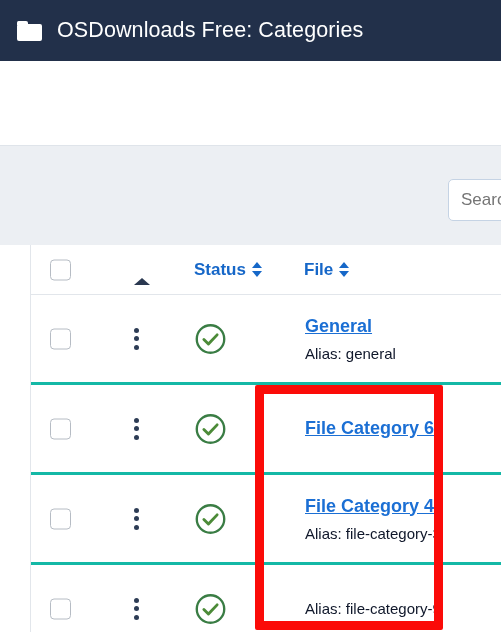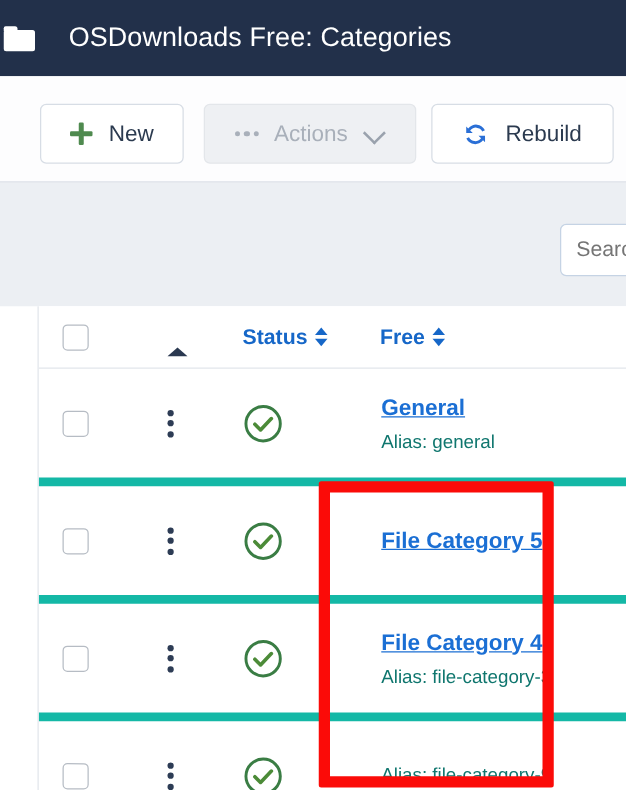--- a/index.html
+++ b/index.html
@@ -24,22 +24,21 @@
   
   .page-header {
     position: absolute;
     left: 0; top: 0;
     width: 501px;
     height: 61px;
     background: #22304a;
     display: flex;
     align-items: center;
     box-sizing: border-box;
-    padding-left: 3px;
-    gap: 12px;
+    padding-left: 17px;
   }
   .folder-icon {
     width: 26px;
     height: 20px;
     position: relative;
     flex: 0 0 auto;
     margin-right: 14px;
   }
   .folder-icon .tab {
     position: absolute;
@@ -187,21 +186,21 @@
     overflow: hidden;
   }
   .thead {
     position: relative;
     height: 49px;
     border-bottom: 1px solid #e2e6eb;
   }
   .row {
     position: relative;
     height: 87px;
-    border-bottom: 7px solid #14b8a6;
+    border-bottom: 3px solid #14b8a6;
   }
 
   .cell-check { position: absolute; left: 19px; top: 50%; transform: translateY(-50%); }
   .cbox {
     width: 21px; height: 21px;
     box-sizing: border-box;
     border: 1px solid #b6bcc4;
     border-radius: 4px;
     background: #ffffff;
     display: block;
@@ -271,21 +270,21 @@
   .title-link {
     color: #1b6fd4;
     font-size: 18px;
     font-weight: bold;
     text-decoration: underline;
     cursor: pointer;
     align-self: flex-start;
     white-space: nowrap;
   }
   .alias {
-    color: #0f766e;
+    color: #0f172a;
     font-size: 15px;
     white-space: nowrap;
   }
 
   
   .annotation-box {
     position: absolute;
     left: 255px;
     top: 385px;
     width: 188px;
@@ -303,45 +302,20 @@
 <div id="app">
 
   <div class="page-header">
     <span class="folder-icon">
       <span class="tab"></span>
         <span class="body"></span>
     </span>
     <span class="page-title">OSDownloads Free: Categories</span>
   </div>
 
-  <div class="toolbar">
-
-    <div class="btn btn-new">
-      <span class="icon-plus"></span>
-      <span>New</span>
-    </div>
-
-    <div class="btn btn-actions">
-      <span class="icon-ellipsis">
-          <i></i>
-          <i></i>
-          <i></i>
-        </span>
-      <span>Actions</span>
-      <span class="icon-chevron"></span>
-    </div>
-
-    <div class="btn btn-rebuild">
-      <svg class="icon-refresh" viewBox="0 0 24 24">
-        <path d="M20.5 8.2A9 9 0 0 0 5.2 6.6L3.4 4.8v6h6L7.0 8.4a6.6 6.6 0 0 1 11.1 1.0z" fill="#2a6fd6"></path>
-        <path d="M3.5 15.8a9 9 0 0 0 15.3 1.6l1.8 1.8v-6h-6l2.4 2.4a6.6 6.6 0 0 1-11.1-1.0z" fill="#2a6fd6"></path>
-      </svg>
-      <span>Rebuild</span>
-    </div>
-  </div>
 
   <div class="filter-strip">
     <input class="search-box" type="text" placeholder="Search" style="">
   </div>
 
   <div class="table-panel">
 
     <div class="thead">
       <span class="cell-check">
         <span class="cbox"></span>
@@ -350,21 +324,21 @@
         <span class="caret-up"></span>
       </span>
       <span class="cell-status">
         <span class="col-head">
           <span>Status</span>
           <span class="sort-arrows"></span>
         </span>
       </span>
       <span class="cell-title">
         <span class="col-head">
-          <span>Free</span>
+          <span>File</span>
           <span class="sort-arrows"></span>
         </span>
       </span>
     </div>
 
     <div class="row">
       <span class="cell-check">
         <span class="cbox"></span>
       </span>
       <span class="cell-order">
@@ -397,21 +371,21 @@
             <i></i>
           </span>
       </span>
       <span class="cell-status">
         <svg class="check-circle" viewBox="0 0 24 24">
           <circle cx="12" cy="12" r="10" fill="none" stroke="#3a7d44" stroke-width="1.7"></circle>
           <path d="M7.2 12.3l3.3 3.3 6.3-6.6" fill="none" stroke="#4c8b38" stroke-width="2.1" stroke-linecap="round" stroke-linejoin="round"></path>
         </svg>
       </span>
       <span class="cell-title">
-        <span class="title-link">File Category 5</span>
+        <span class="title-link">File Category 6</span>
       </span>
     </div>
 
     <div class="row">
       <span class="cell-check">
         <span class="cbox"></span>
       </span>
       <span class="cell-order">
         <span class="dots3">
             <i></i>

